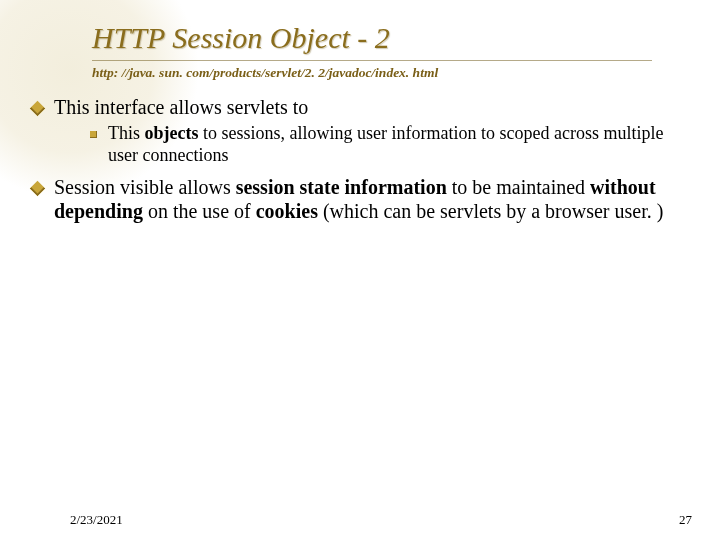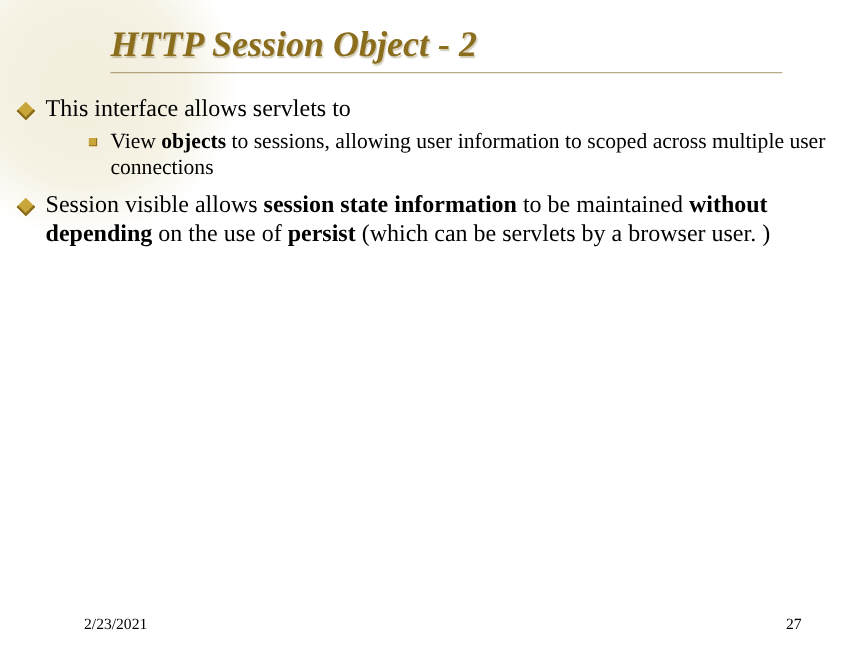--- a/index.html
+++ b/index.html
@@ -21,21 +21,21 @@
     z-index:0;
   }
   .title-block{
     position:relative;
     z-index:1;
     padding:22px 0 0 92px;
   }
   .title{
     font-size:30px;
     font-style:italic;
-    font-weight:bold;
+    font-weight:normal;
     color:#8a6d1d;
     margin:0;
     line-height:1.05;
     text-shadow:1px 1px 1px rgba(120,100,40,.35);
   }
   .title-rule{
     margin:6px 0 4px 0;
     width:560px;
     height:0;
     border:0;
@@ -44,21 +44,21 @@
   .subtitle{
     font-size:13.5px;
     font-style:italic;
     font-weight:bold;
     color:#7a5f18;
     margin:2px 0 0 0;
   }
   .content{
     position:relative;
     z-index:1;
-    padding:14px 28px 0 4px;
+    padding:14px 28px 0 20px;
     font-size:20px;
     line-height:1.22;
   }
   ul.top{
     list-style:none;
     margin:0;
     padding:0;
   }
   ul.top > li{
     position:relative;
@@ -96,46 +96,47 @@
   .b{font-weight:bold}
   .code{font-family:Arial,Helvetica,sans-serif}
   .footer{
     position:absolute;
     left:0;bottom:12px;
     width:100%;
     font-size:13px;
     color:#000;
   }
   .date{position:absolute;left:70px;bottom:0}
-  .page{position:absolute;right:52px;bottom:0}
+  .page{position:absolute;right:28px;bottom:0}
 </style>
 </head>
 <body>
 
 <div class="bg-deco"></div>
 
 <div class="title-block">
   <h1 class="title">HTTP Session Object - 2</h1>
   <hr class="title-rule">
+  <div class="subtitle">http: //java. sun. com/products/servlet/2. 2/javadoc/index. html</div>
 </div>
 
 <div class="content">
   <ul class="top">
 
     <li>
       <span>This interface allows servlets to</span>
       <ul class="sub">
         <li>
-          <span>View </span><span class="b">objects</span><span> to sessions, allowing user information to scoped across multiple user connections</span>
+          <span>This </span><span class="b">objects</span><span> to sessions, allowing user information to scoped across multiple user connections</span>
         </li>
       </ul>
     </li>
 
     <li>
-      <span>Session visible allows </span><span class="b">session state information</span><span> to be maintained </span><span class="b">without depending</span><span> on the use of </span><span class="b">persist</span><span> (which can be servlets by a browser user. )</span>
+      <span>Session visible allows </span><span class="b">session state information</span><span> to be maintained </span><span class="b">without depending</span><span> on the use of </span><span class="b">cookies</span><span> (which can be servlets by a browser user. )</span>
     </li>
 
 
   </ul>
 </div>
 
 <div class="footer">
   <span class="date">2/23/2021</span>
   <span class="page">27</span>
 </div>

